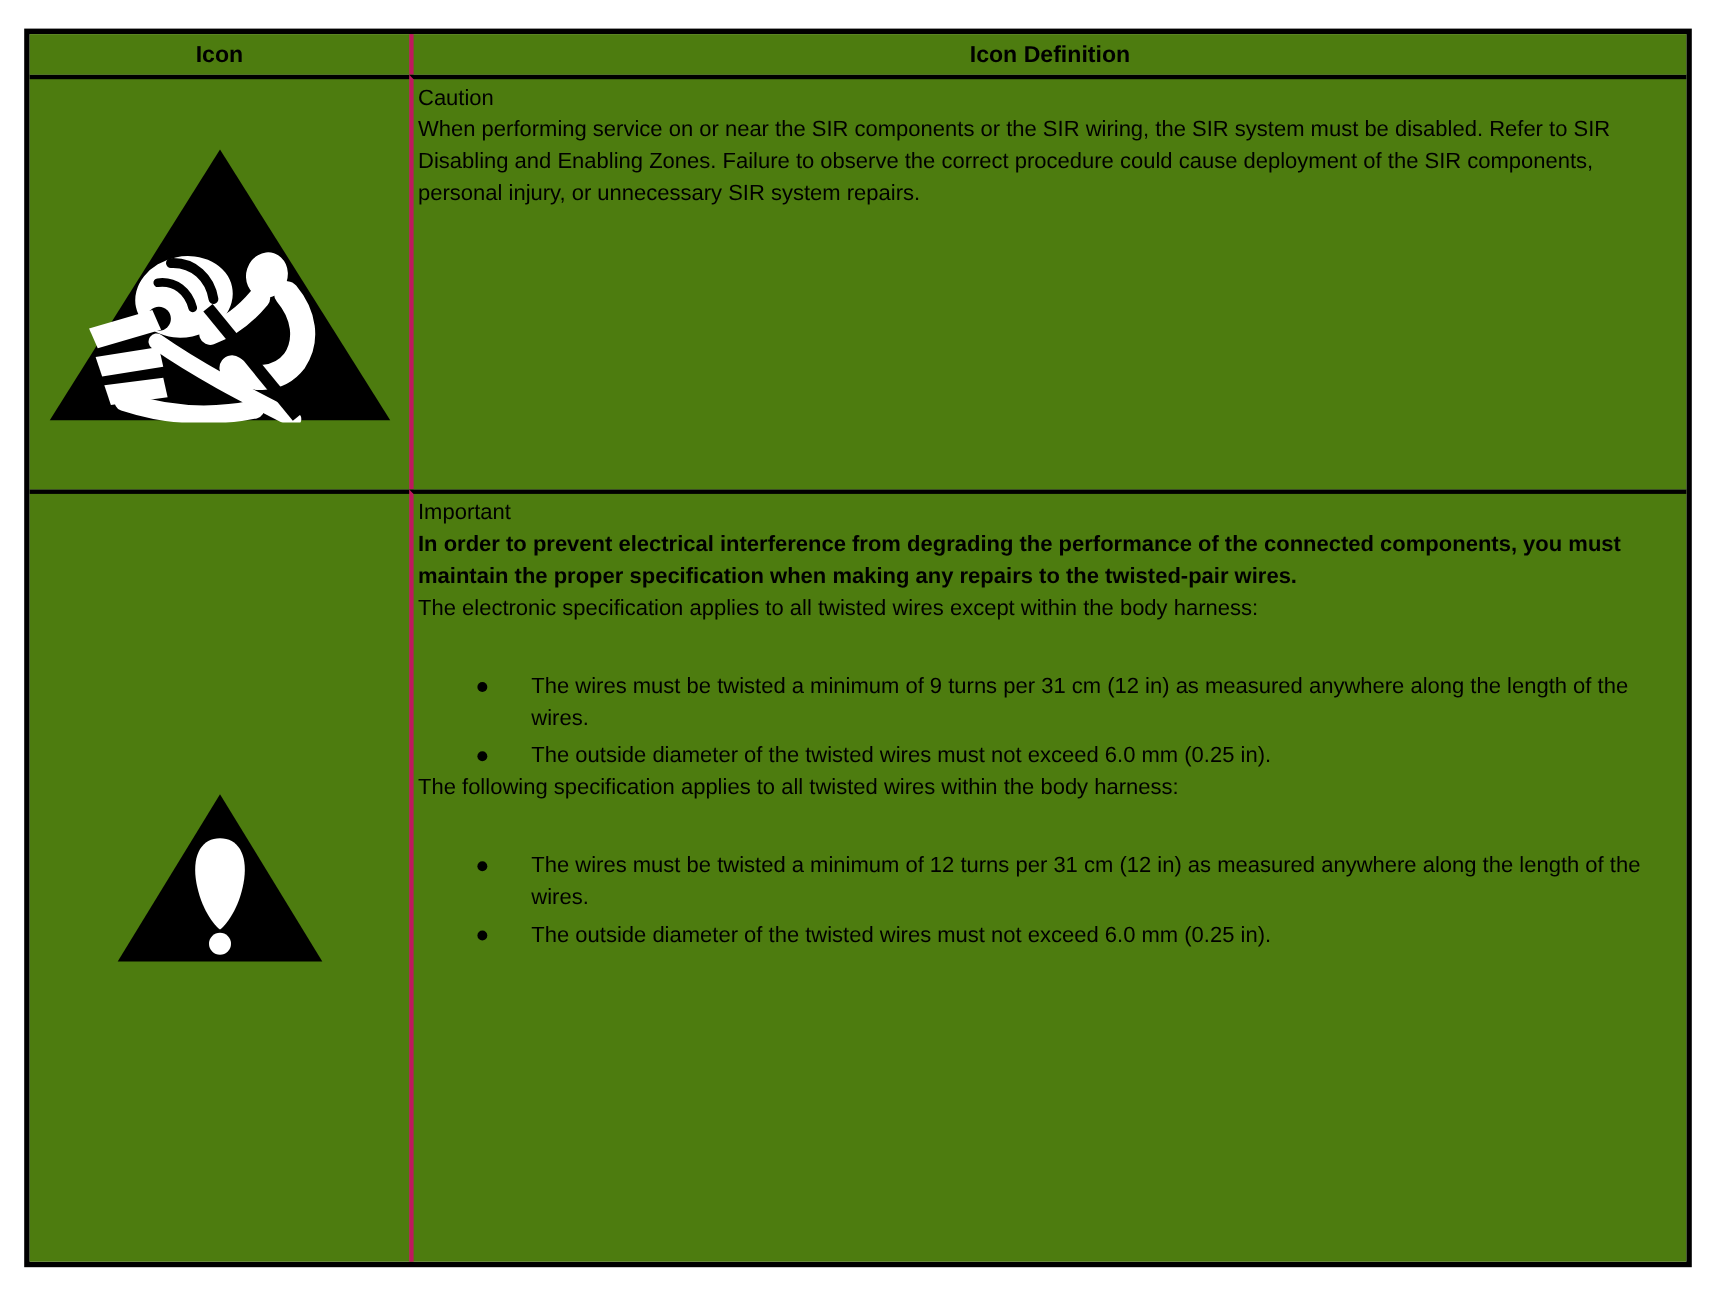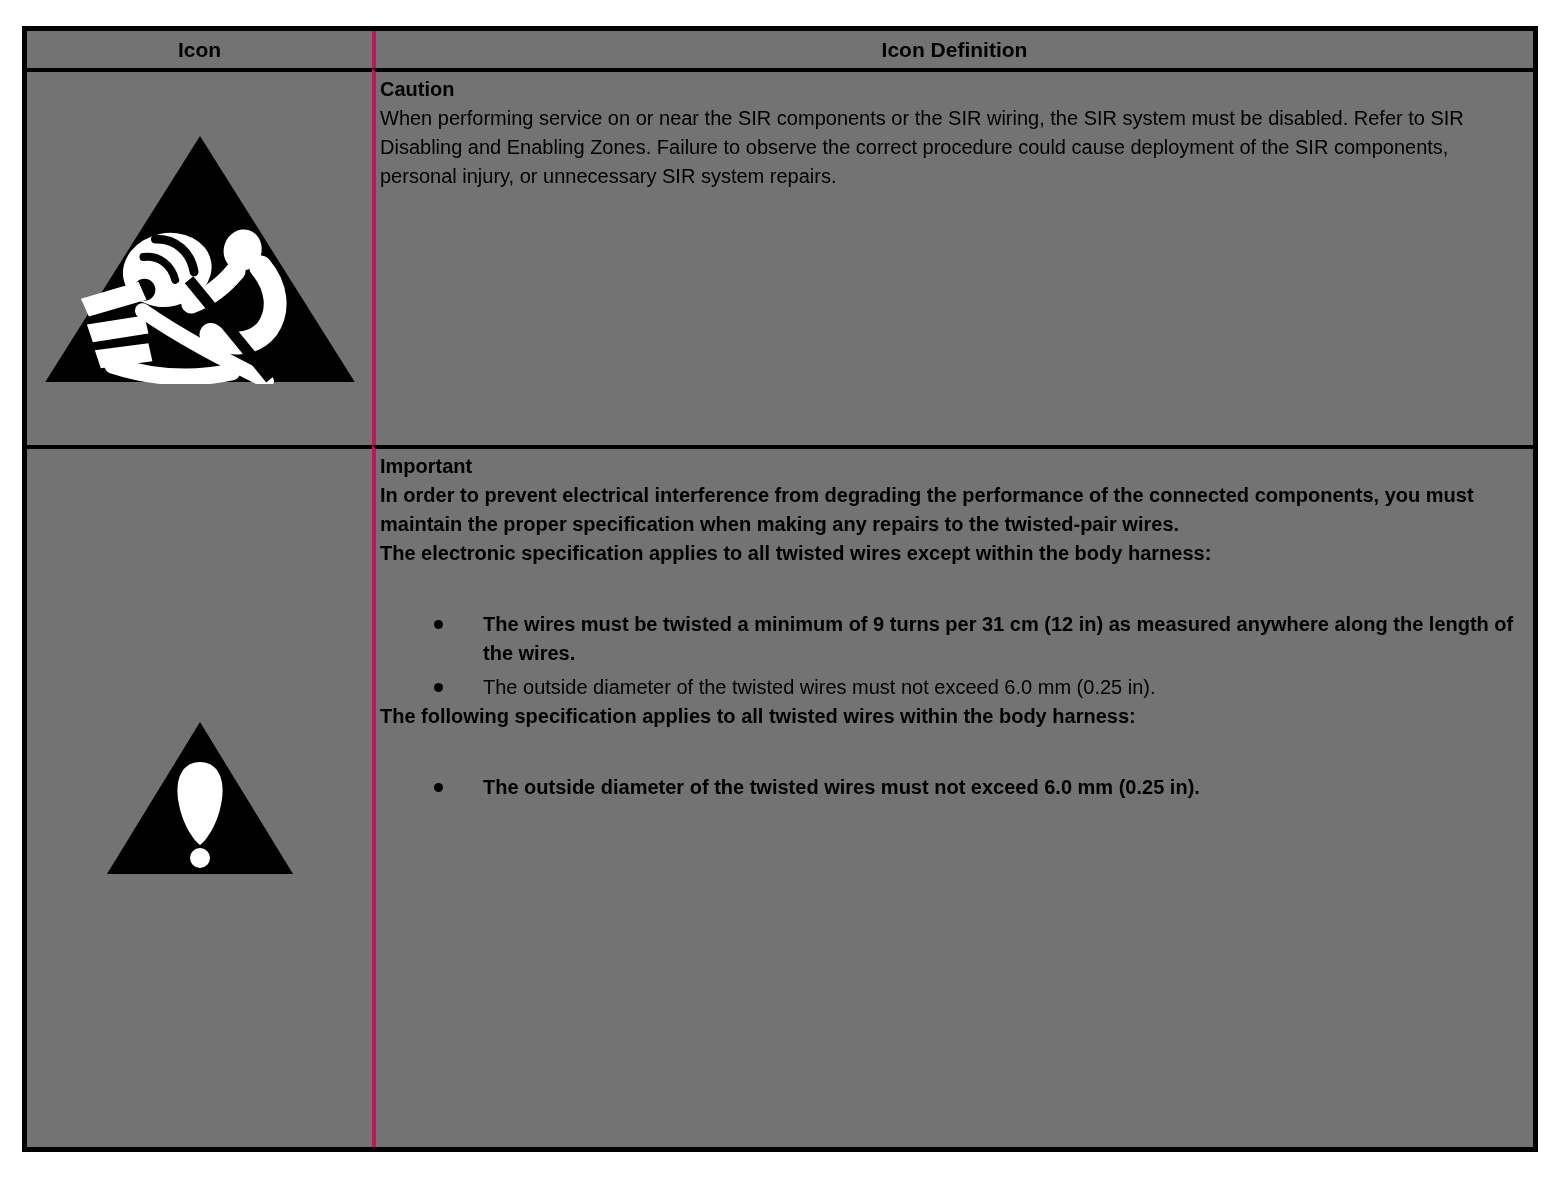--- a/index.html
+++ b/index.html
@@ -20,55 +20,55 @@
     position: absolute;
     left: 22px;
     top: 26px;
     width: 1506px;
     border: 5px solid #000000;
     display: grid;
     grid-template-columns: 345px 1161px;
     grid-template-rows: 37px 377px 702px;
     background: #ffffff;
   }
-  .cell { background: #737373; overflow: hidden; }
+  .cell { background: #4d7c0f; overflow: hidden; }
   .col-def { border-left: 4px solid #be185d; }
   .row-body { border-top: 4px solid #000000; }
 
   .header-cell {
     display: flex;
     align-items: center;
     justify-content: center;
     font-weight: bold;
     font-size: 21px;
   }
   .icon-cell {
     display: flex;
     align-items: center;
     justify-content: center;
   }
   .def-cell {
     padding: 3px 6px 0 4px;
     font-size: 20px;
     line-height: 29px;
   }
-  .heading { font-weight: bold; }
+  .heading { font-weight: normal; }
   .block { }
   .bold-par { font-weight: bold; }
 
   ul.bullets {
     list-style: none;
     margin: 42px 0 0 0;
     padding: 0 0 0 103px;
   }
   ul.bullets li {
     position: relative;
     margin-top: 5px;
   }
-  ul.bullets li:first-child { margin-top: 0; font-weight: bold; }
+  ul.bullets li:first-child { margin-top: 0; }
   ul.bullets li::before {
     content: "";
     position: absolute;
     left: -49px;
     top: 10px;
     width: 9px;
     height: 9px;
     background: #000000;
     border-radius: 50%;
   }
@@ -121,18 +121,19 @@
       <div class="block bold-par">In order to prevent electrical interference from degrading the performance of the connected components, you must maintain the proper specification when making any repairs to the twisted-pair wires.</div>
 
       <div class="block heading">The electronic specification applies to all twisted wires except within the body harness:</div>
       <ul class="bullets">
         <li>The wires must be twisted a minimum of 9 turns per 31 cm (12 in) as measured anywhere along the length of the wires.</li>
         <li>The outside diameter of the twisted wires must not exceed 6.0 mm (0.25 in).</li>
       </ul>
 
       <div class="block heading">The following specification applies to all twisted wires within the body harness:</div>
       <ul class="bullets">
+        <li>The wires must be twisted a minimum of 12 turns per 31 cm (12 in) as measured anywhere along the length of the wires.</li>
         <li>The outside diameter of the twisted wires must not exceed 6.0 mm (0.25 in).</li>
       </ul>
     </div>
 
   </div>
 </div>
 
 </body></html>

